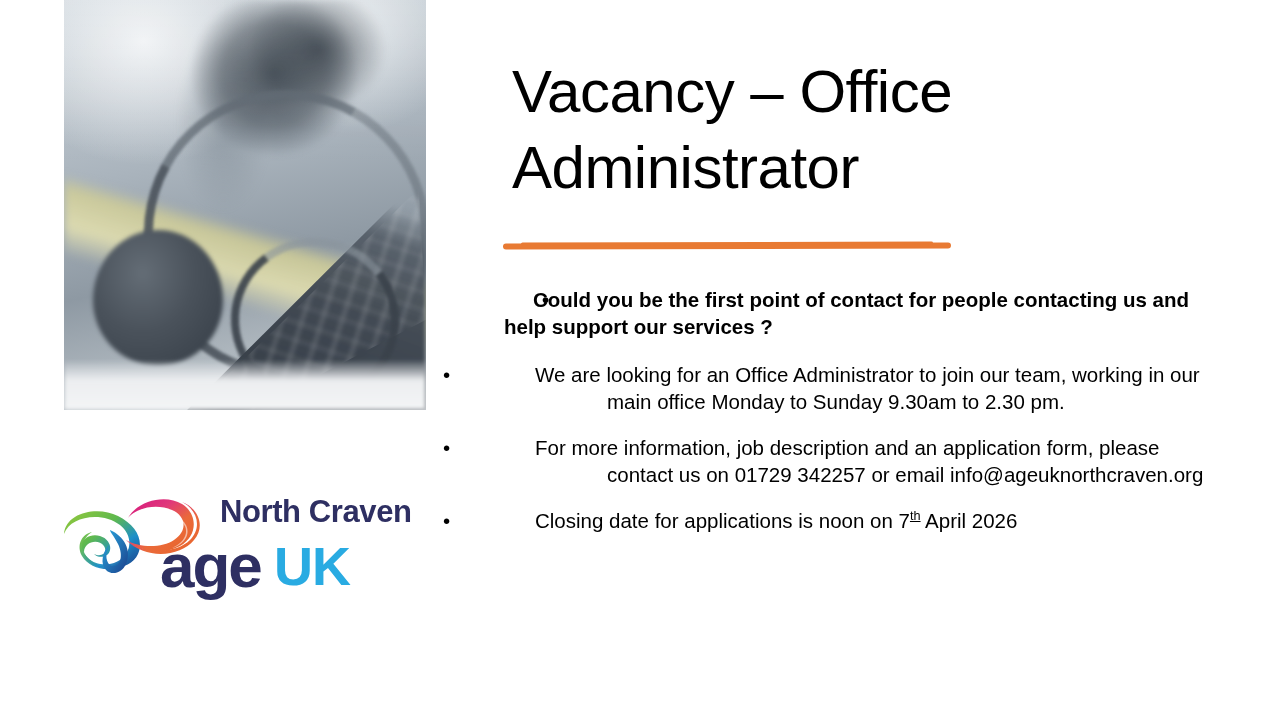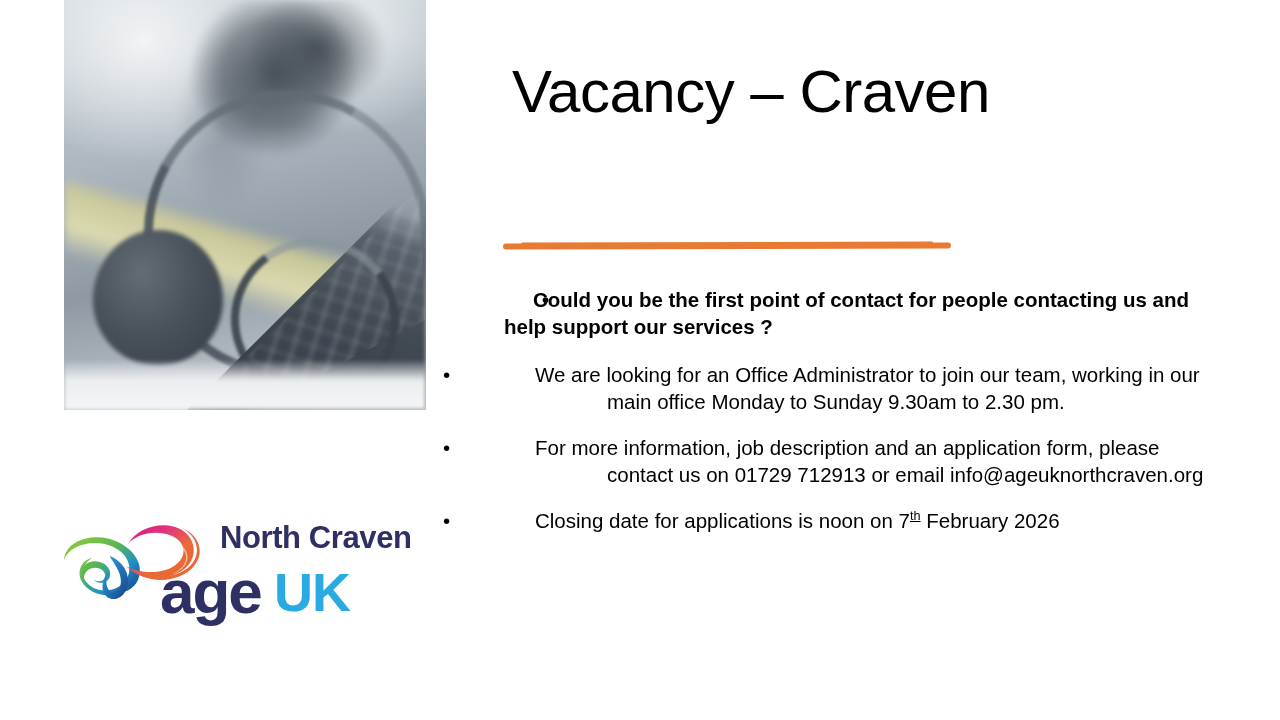--- a/index.html
+++ b/index.html
@@ -123,21 +123,21 @@
   }
   .ph-blurpass {
     backdrop-filter: blur(0.6px);
     background: linear-gradient(180deg, rgba(255,255,255,0.06) 0%, rgba(255,255,255,0) 40%);
   }
 
   
   .logo {
     position: absolute;
     left: 52px;
-    top: 504px;
+    top: 478px;
     width: 380px;
     height: 125px;
   }
   .logo svg { display: block; width: 100%; height: 100%; }
 
   
   .title {
     position: absolute;
     left: 512px;
     top: 54px;
@@ -266,42 +266,43 @@
 
       <text x="168" y="44" font-family="'Liberation Sans', sans-serif" font-size="31" font-weight="bold" fill="#2E2F62" letter-spacing="-0.4">North Craven</text>
 
       <text x="108" y="109" font-family="'Liberation Sans', sans-serif" font-size="62" font-weight="bold" fill="#2E2F62" letter-spacing="-2">age</text>
 
       <text x="222" y="107" font-family="'Liberation Sans', sans-serif" font-size="54" font-weight="bold" fill="#29ABE2" letter-spacing="-1">UK</text>
     </svg>
   </div>
 
   <div class="title">
-    <div>Vacancy – Craven</div>
+    <div>Vacancy – Office</div>
+    <div>Administrator</div>
   </div>
 
   <div class="rule"></div>
 
   <div class="body">
 
     <div class="bullet-row b-lead">
       <span class="bul">•</span>
       <span>Could you be the first point of contact for people contacting us and help support our services ?</span>
     </div>
 
     <div class="bullet-row b-item">
       <span class="bul">•</span>
       <span>We are looking for an Office Administrator to join our team, working in our main office Monday to Sunday 9.30am to 2.30 pm.</span>
     </div>
 
     <div class="bullet-row b-item">
       <span class="bul">•</span>
-      <span>For more information, job description and an application form, please contact us on 01729 712913 or email info@ageuknorthcraven.org</span>
+      <span>For more information, job description and an application form, please contact us on 01729 342257 or email info@ageuknorthcraven.org</span>
     </div>
 
     <div class="bullet-row b-item b-last">
       <span class="bul">•</span>
-      <span>Closing date for applications is noon on 7</span><sup>th</sup><span> February 2026</span>
+      <span>Closing date for applications is noon on 7</span><sup>th</sup><span> April 2026</span>
     </div>
 
   </div>
 
 </div>
 
 </body></html>

